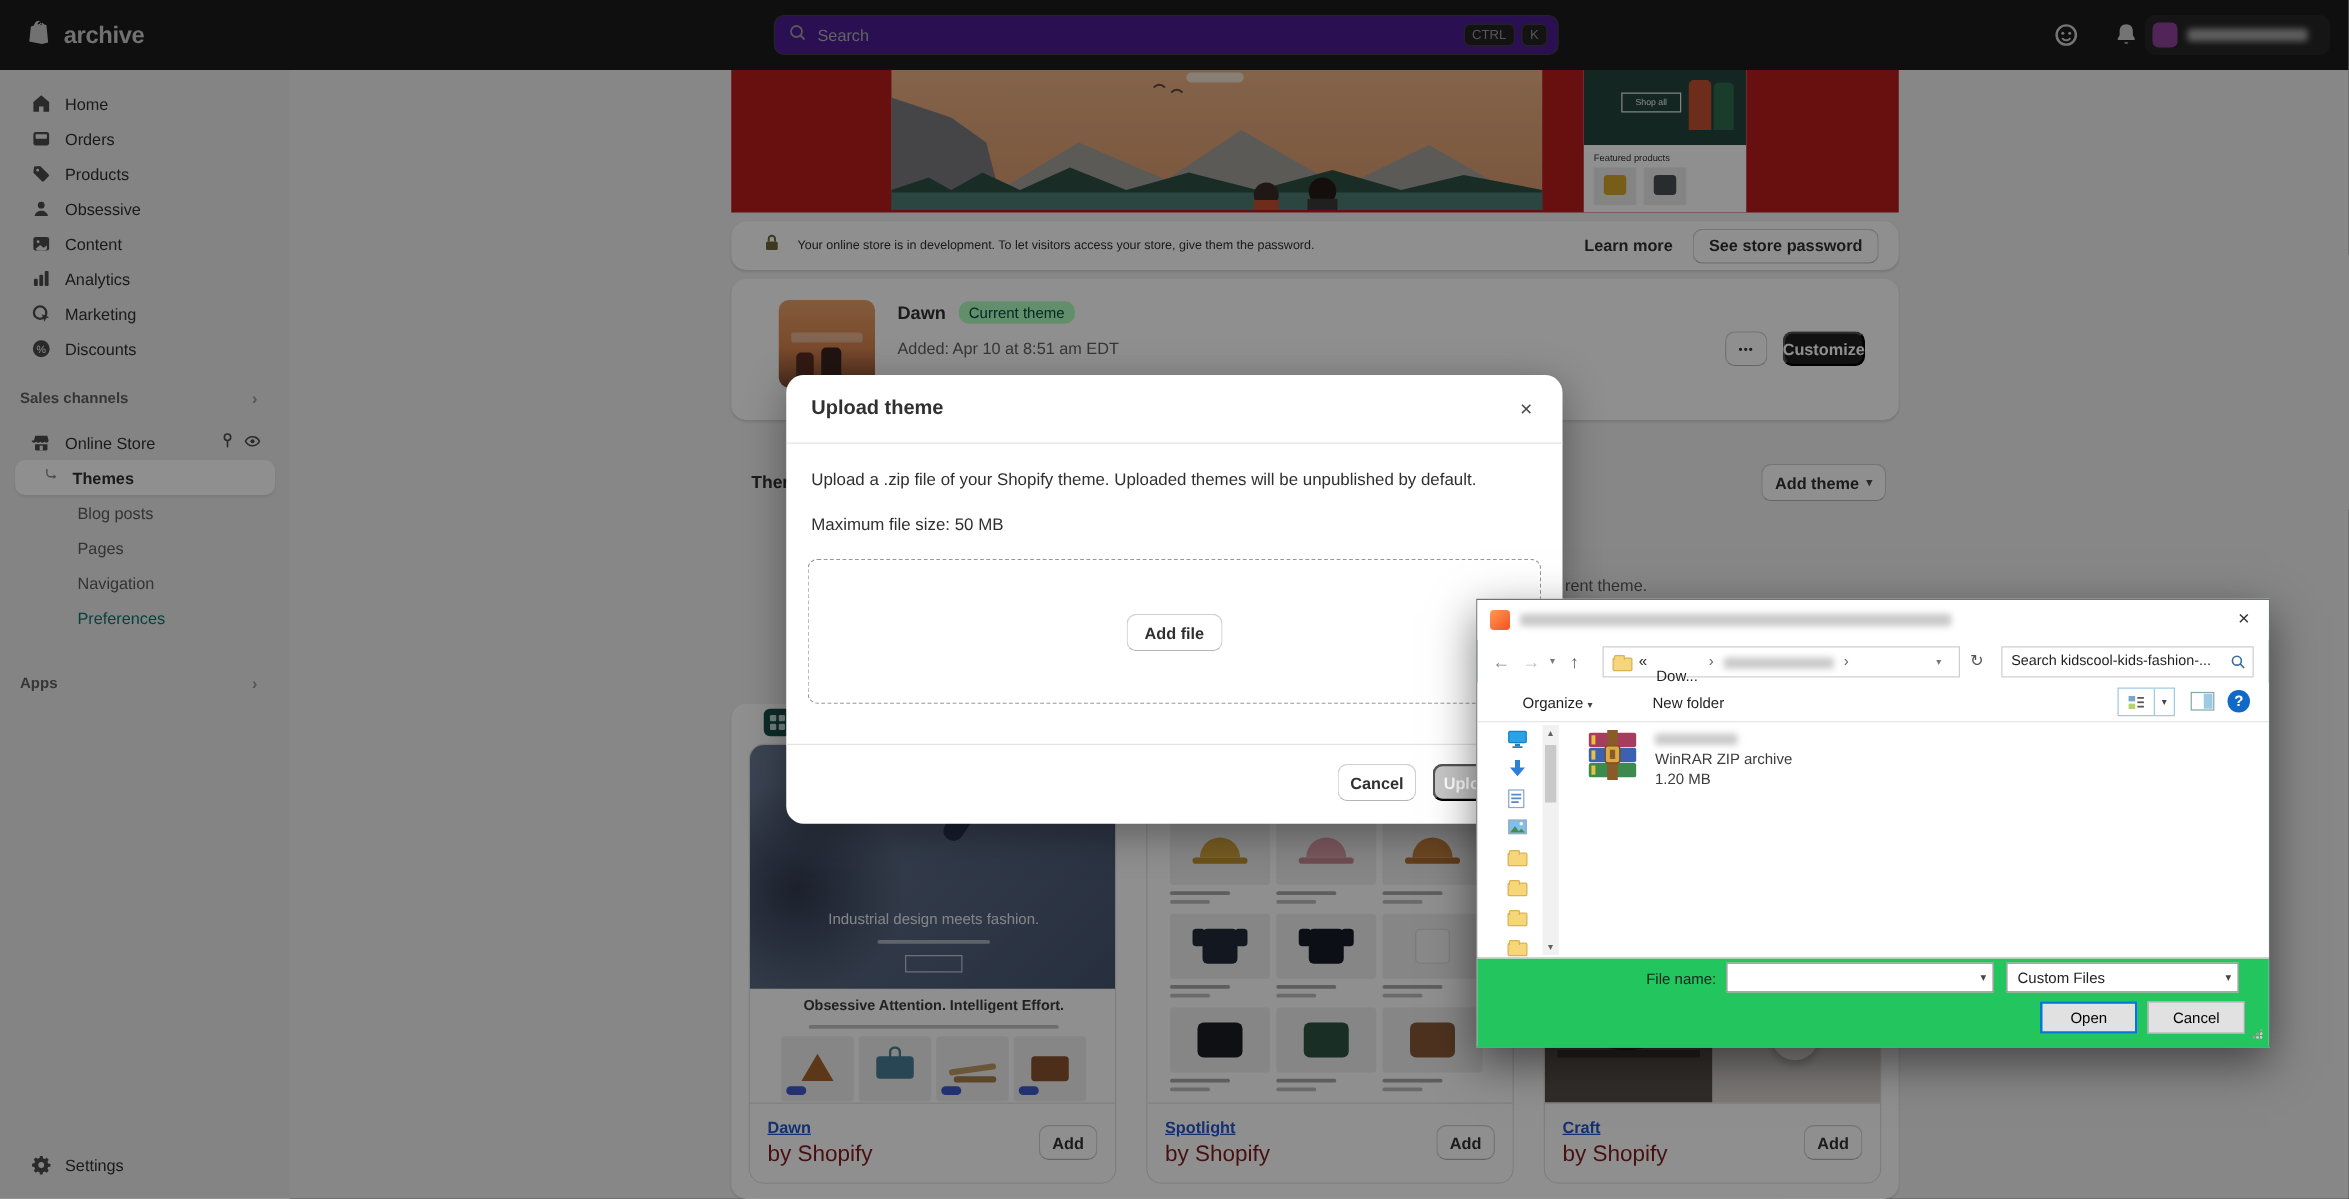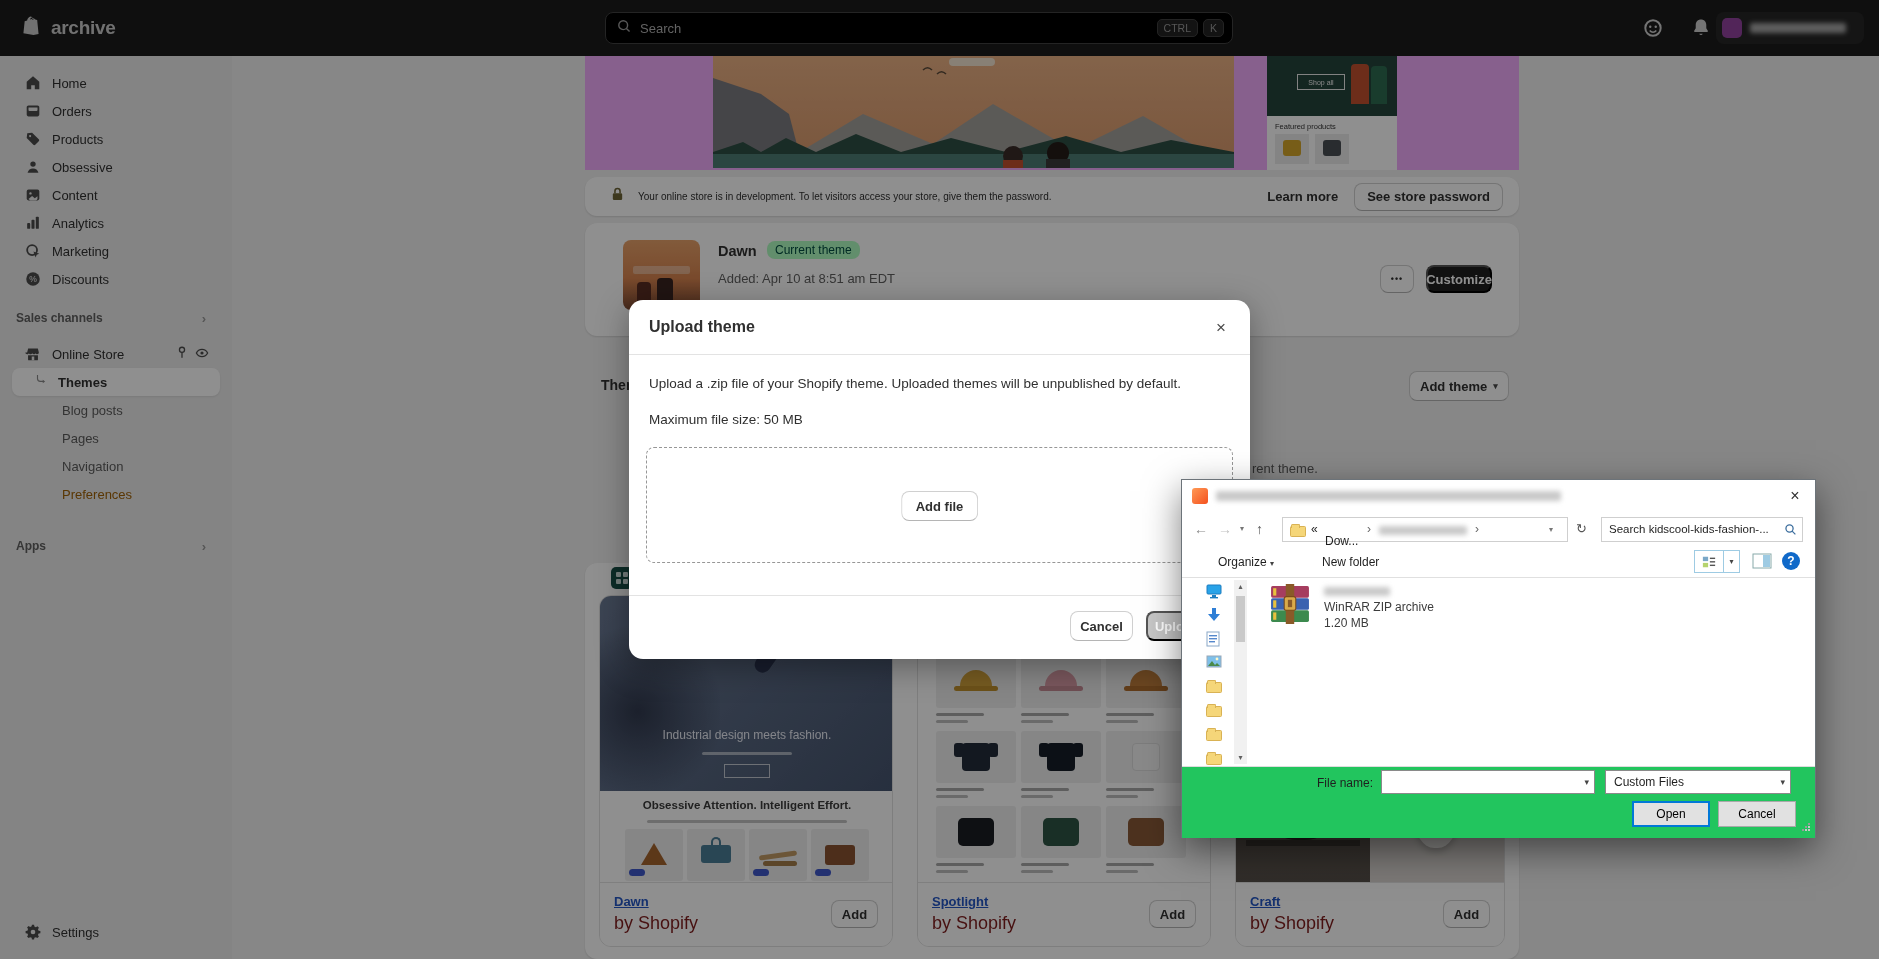--- a/index.html
+++ b/index.html
@@ -5,21 +5,21 @@
   * { box-sizing: border-box; margin:0; padding:0; }
   html,body { width:1879px; height:959px; overflow:hidden; background:#000;
     font-family:"Liberation Sans", sans-serif; }
   .abs { position:absolute; }
   #stage { position:relative; width:1879px; height:959px; background:#f1f1f1; overflow:hidden; }
 
   
   #topbar { left:0; top:0; width:1879px; height:56px; background:#1b1b1b; z-index:10; }
   .logo-wrap { left:20px; top:14px; display:flex; align-items:center; gap:7px; }
   .logo-text { color:#c9c9c9; font-size:19px; font-weight:700; letter-spacing:-0.3px; }
-  #searchpill { left:605px; top:12px; width:628px; height:32px; background:#000000;
+  #searchpill { left:619px; top:12px; width:628px; height:32px; background:#4c1d95;
      border:1px solid #404040; border-radius:8px; display:flex; align-items:center; padding:0 8px 0 10px; }
   #searchpill .stext { color:#b0b0b0; font-size:13px; margin-left:8px; flex:1; }
   .kbd { background:#222; border:1px solid #3f3f3f; color:#9a9a9a; font-size:10.5px;
      border-radius:5px; padding:2px 6px; margin-left:5px; }
   .tb-icon { color:#cfcfcf; }
   #avatarblock { left:1716px; top:12px; width:148px; height:32px; background:#262626;
      border-radius:8px; display:flex; align-items:center; padding:0 8px 0 6px; gap:8px; }
   .avatar-sq { width:20px; height:20px; border-radius:5px; background:#93439f; }
   .blurbar { background:#c9c9c9; border-radius:2px; filter:blur(2.5px); }
 
@@ -37,21 +37,21 @@
 
   
   .card { background:#fff; border-radius:12px; box-shadow:0 1px 2px rgba(0,0,0,.12); }
   .btn-sec { background:#fff; border:1px solid #d0d0d0; border-bottom-color:#b5b5b5;
      border-radius:8px; font-size:13px; font-weight:600; color:#303030;
      display:inline-flex; align-items:center; justify-content:center; cursor:pointer; }
   .btn-dark { background:#1f1f1f; color:#fff; border-radius:8px; font-size:13px; font-weight:600;
      display:inline-flex; align-items:center; justify-content:center; }
 
   
-  #toppreview { left:585px; top:56px; width:934px; height:114px; background:#f0abfc; overflow:hidden; }
+  #toppreview { left:585px; top:56px; width:934px; height:114px; background:#b91c1c; overflow:hidden; }
   #minicard { left:682px; top:0; width:130px; height:114px; background:#fff; overflow:hidden; }
 
   
   #banner { left:585px; top:177px; width:934px; height:39px; display:flex; align-items:center; padding:0 16px 0 24px; }
   #banner .msg { font-size:10px; color:#303030; margin-left:12px; flex:1; }
   #banner .learn { font-size:13px; font-weight:600; color:#303030; margin-right:16px; }
 
   
   #curcard { left:585px; top:223px; width:934px; height:113px; }
   .badge-green { background:#affec0; color:#014b40; font-size:12px; font-weight:500;
@@ -254,21 +254,21 @@
     </div>
     <div class="nav-item child" style="top:340px; color:#5c5c5c;">
       <span>Blog posts</span>
     </div>
     <div class="nav-item child" style="top:368px; color:#5c5c5c;">
       <span>Pages</span>
     </div>
     <div class="nav-item child" style="top:396px; color:#5c5c5c;">
       <span>Navigation</span>
     </div>
-    <div class="nav-item child" style="top:424px; color:#a16207;">
+    <div class="nav-item child" style="top:424px; color:#0f766e;">
       <span>Preferences</span>
     </div>
 
     <div class="nav-head" style="top:478px;">
       <span>Apps</span>
       <span class="chev">›</span>
     </div>
 
     <div class="nav-item" style="top:862px;">
       <span class="nicon"><svg viewBox="0 0 20 20" width="18" height="18">

